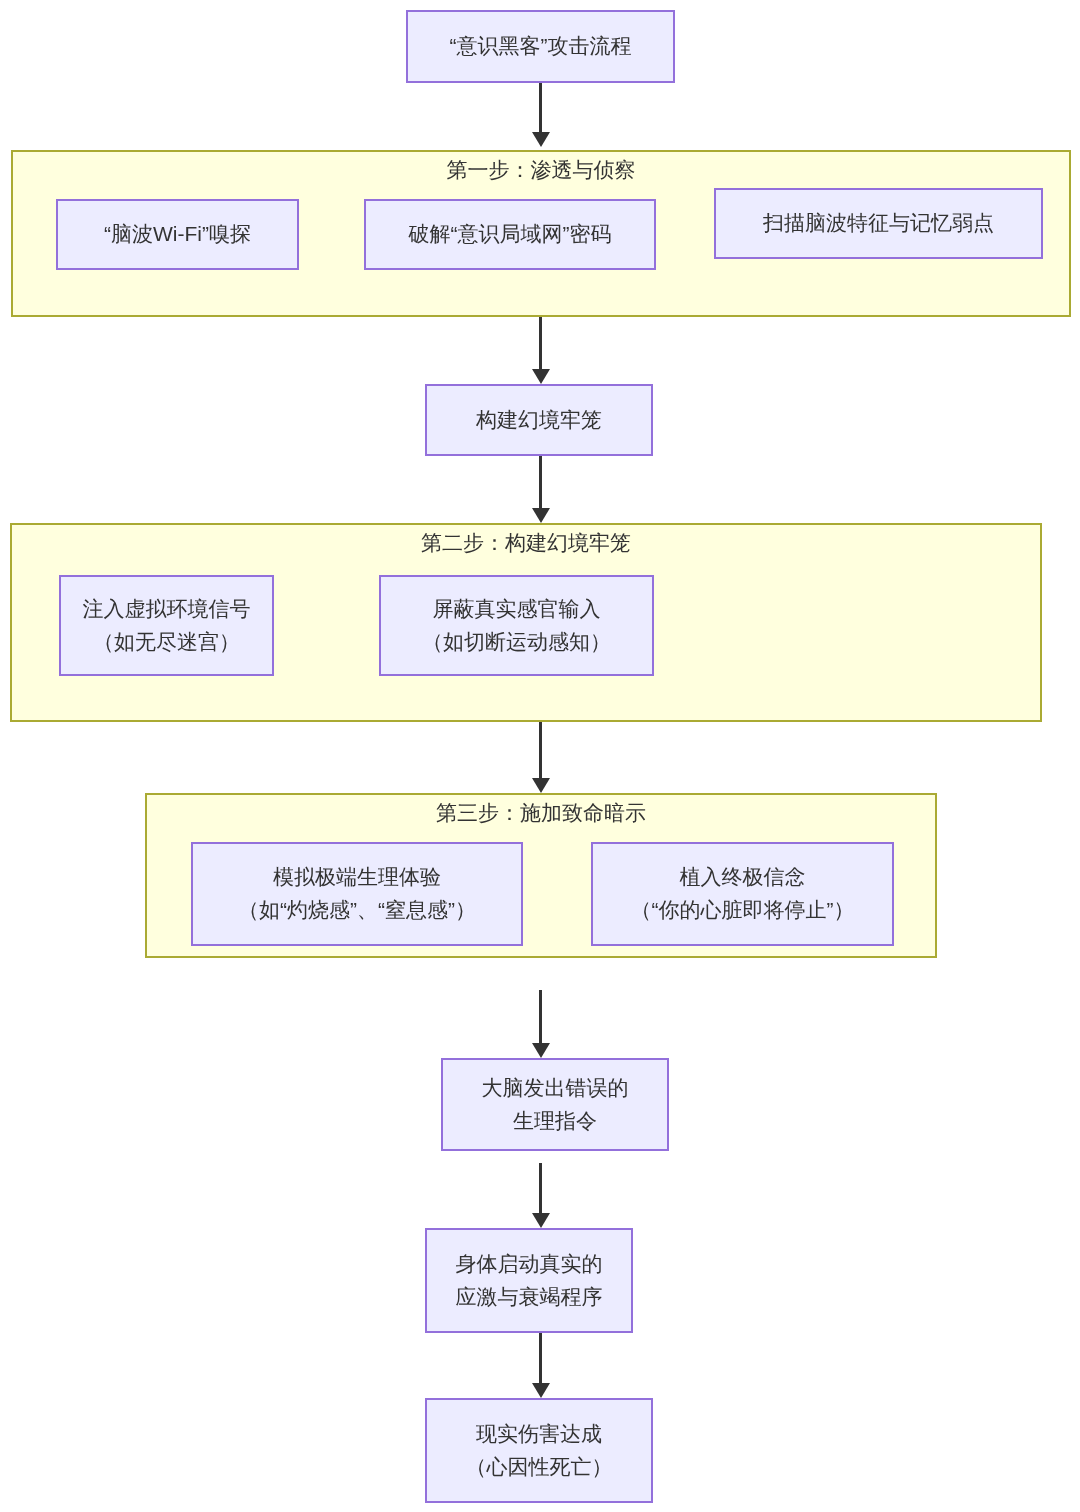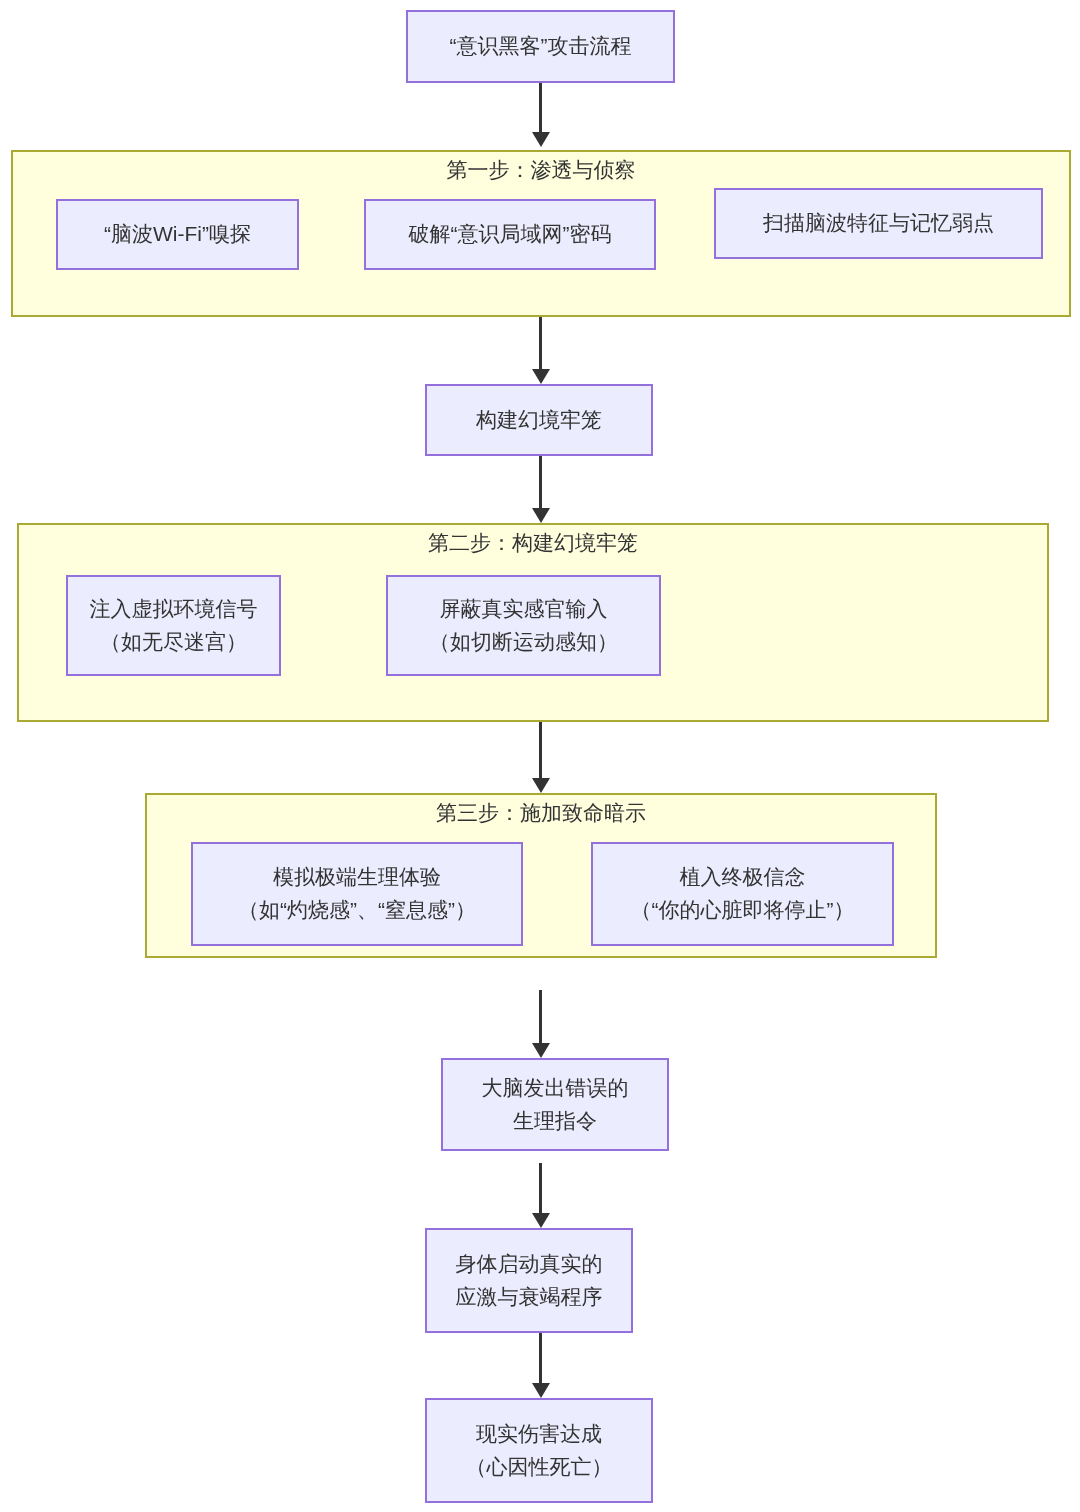--- a/index.html
+++ b/index.html
@@ -87,21 +87,21 @@
     <div class="node" style="left:351px;top:47px;width:292px;height:71px">破解“意识局域网”密码</div>
     <div class="node" style="left:701px;top:36px;width:329px;height:71px">扫描脑波特征与记忆弱点</div>
   </div>
 
   <div class="arrow" style="left:540px;top:317px;height:52px"></div>
 
   <div class="node" style="left:425px;top:384px;width:228px;height:72px">构建幻境牢笼</div>
 
   <div class="arrow" style="left:540px;top:456px;height:52px"></div>
 
-  <div class="subgraph" style="left:17px;top:523px;width:1032px;height:199px">
+  <div class="subgraph" style="left:10px;top:523px;width:1032px;height:199px">
     <div class="sg-title">第二步：构建幻境牢笼</div>
     <div class="node" style="left:47px;top:50px;width:215px;height:101px">注入虚拟环境信号
 （如无尽迷宫）</div>
     <div class="node" style="left:367px;top:50px;width:275px;height:101px">屏蔽真实感官输入
 （如切断运动感知）</div>
   </div>
 
   <div class="arrow" style="left:540px;top:722px;height:56px"></div>
 
   <div class="subgraph" style="left:145px;top:793px;width:792px;height:165px">

